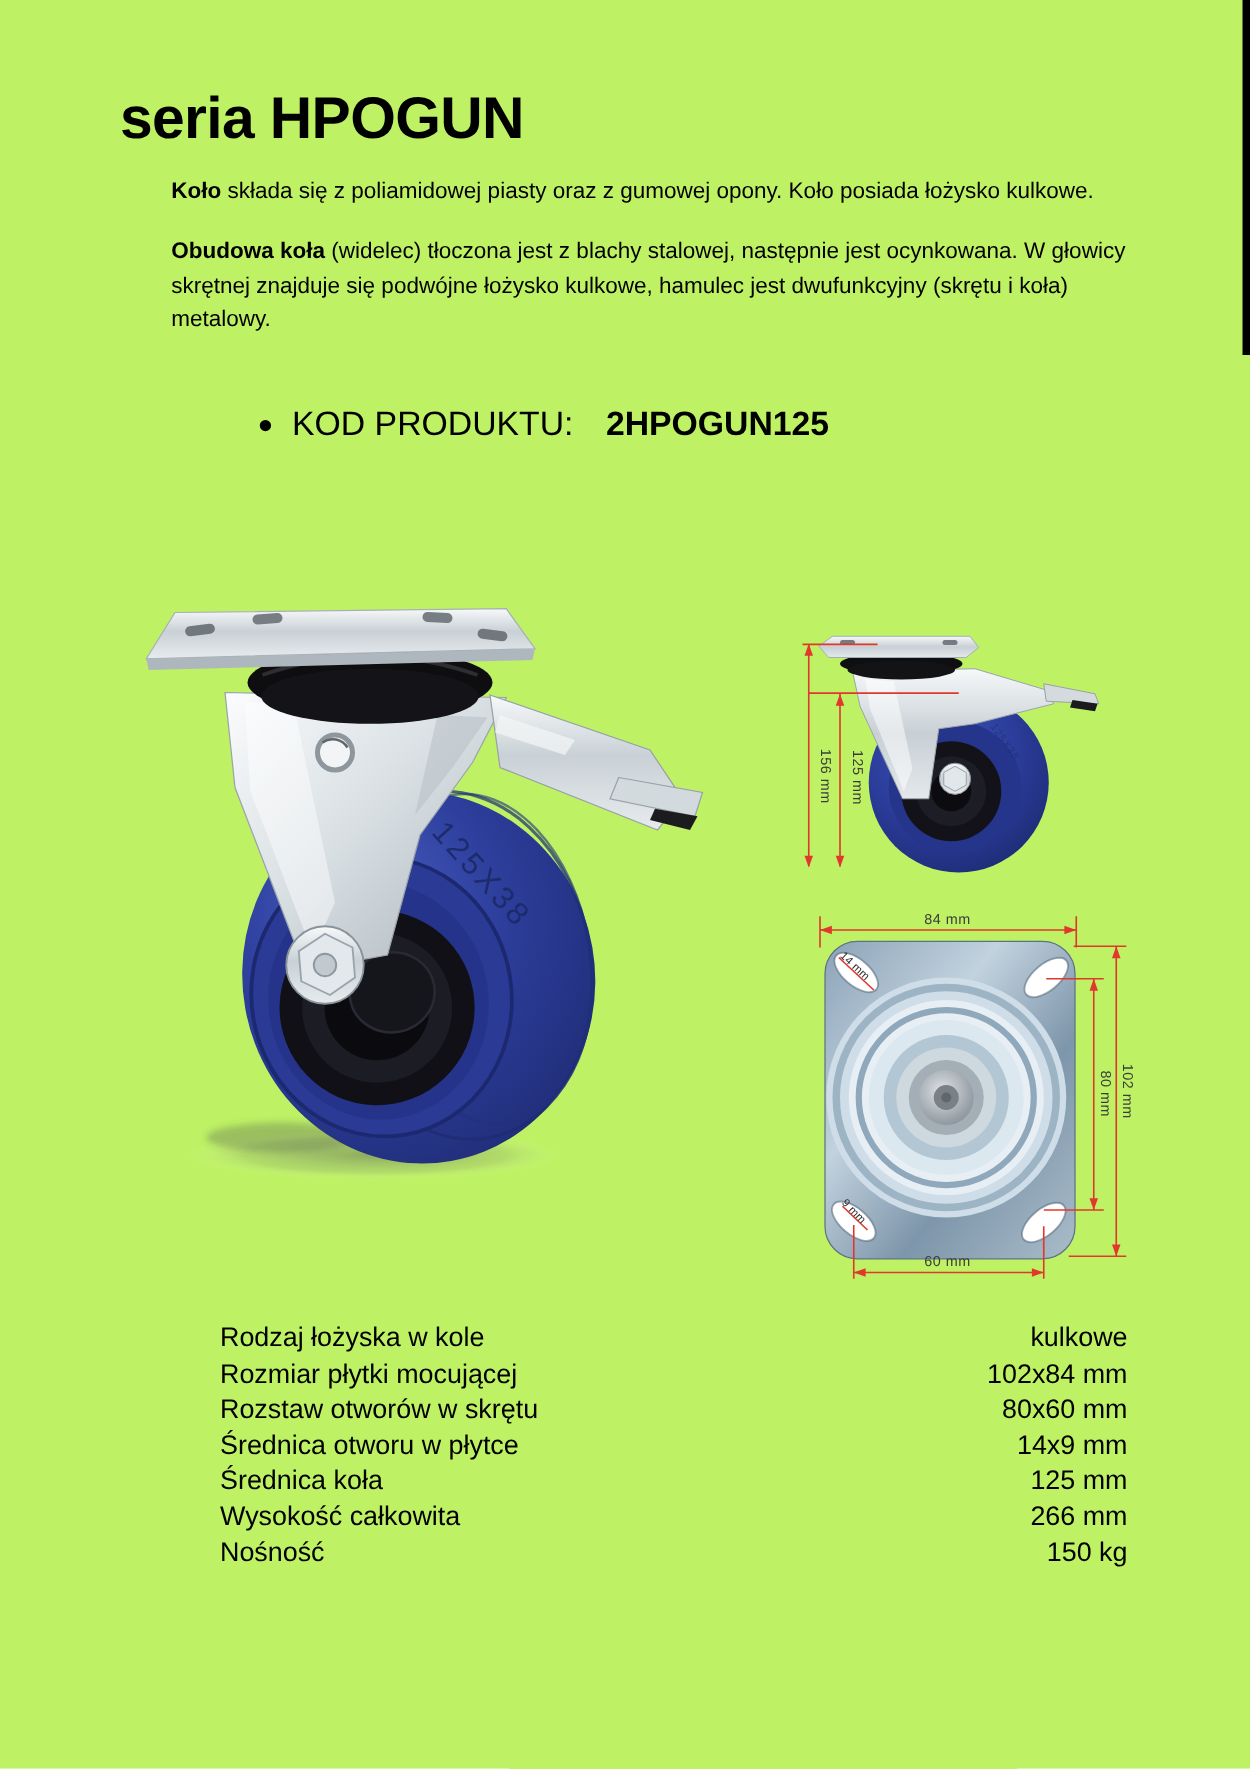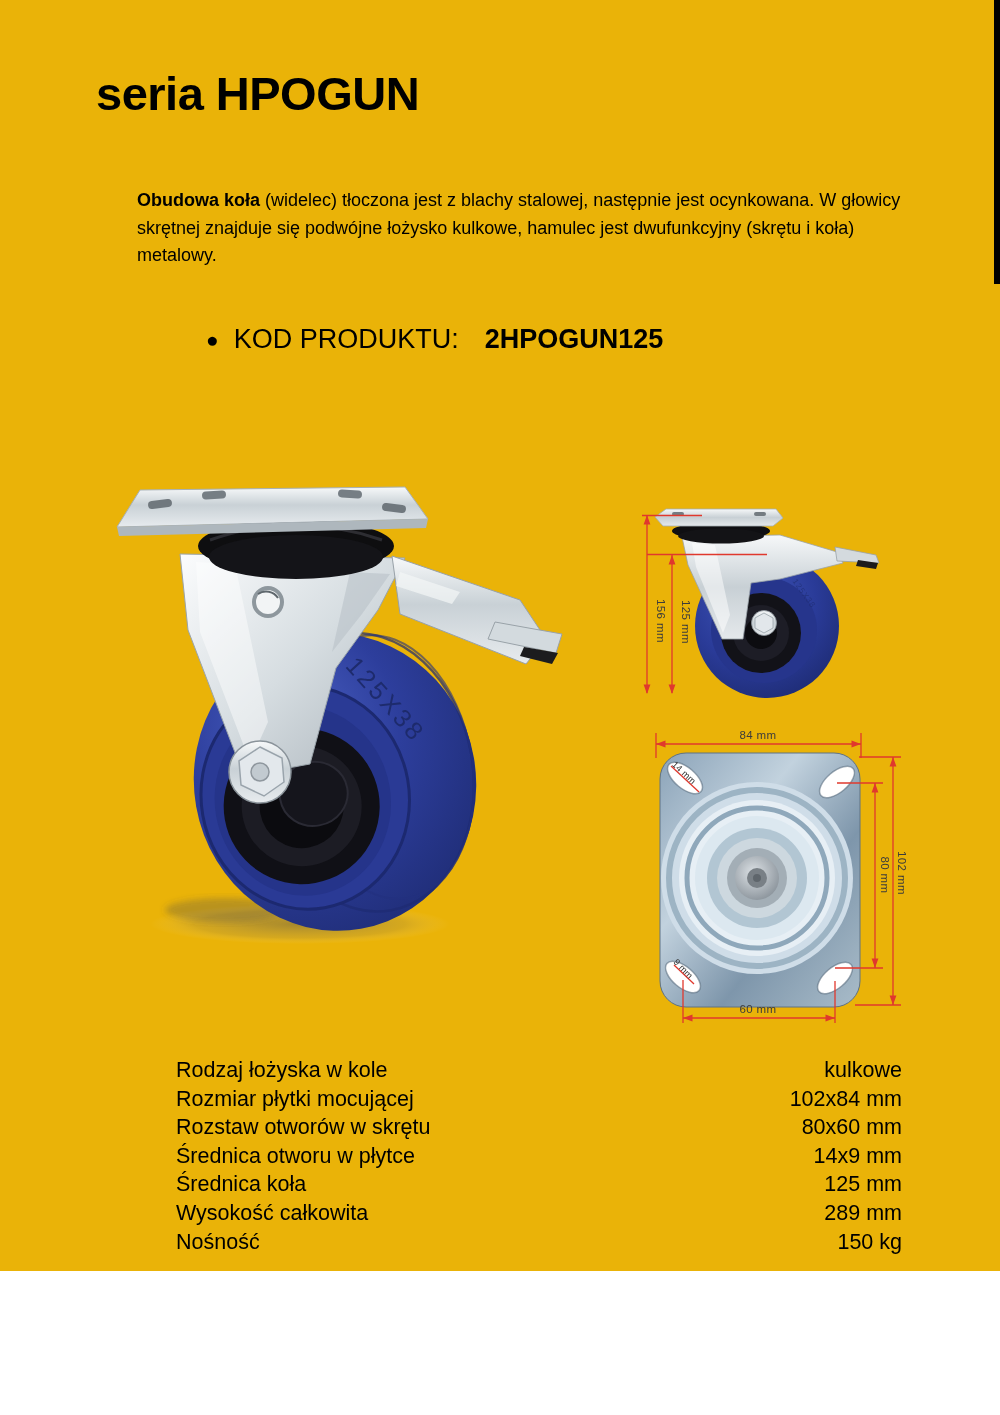--- a/index.html
+++ b/index.html
@@ -1,16 +1,16 @@
 <!DOCTYPE html>
 <html><head>
 <meta charset="utf-8">
 <style>
   html,body{margin:0;padding:0;background:#fff;}
-  .page{position:relative;width:1000px;height:1271px;background:#eab308;overflow:hidden;
+  .page{position:relative;width:1000px;height:1415px;background:#bef264;overflow:hidden;
         font-family:"Liberation Sans",sans-serif;color:#000;}
   .edge-bar{position:absolute;right:0;top:0;width:6px;height:284px;background:#000;}
   .title{position:absolute;left:96px;top:66px;font-size:47px;font-weight:700;letter-spacing:-0.5px;}
   .para{position:absolute;left:137px;width:765px;font-size:18px;line-height:27.5px;}
   .para .lead{font-weight:700;}
   .p1{top:139px;}
   .p2{top:187px;}
   .kodline{position:absolute;left:206px;top:324px;display:flex;align-items:center;}
   .kodline .bullet{font-size:21px;margin-right:15px;line-height:1;}
   .kodline .kod-label{font-size:27px;font-weight:400;}
@@ -29,20 +29,21 @@
 </style>
 </head>
 <body>
 
 <div class="page">
 
   <div class="edge-bar"></div>
 
   <div class="title">seria HPOGUN</div>
 
+  <div class="para p1"><span class="lead">Koło</span><span> składa się z poliamidowej piasty oraz z gumowej opony. Koło posiada łożysko kulkowe.</span></div>
 
   <div class="para p2"><span class="lead">Obudowa koła</span><span> (widelec) tłoczona jest z blachy stalowej, następnie jest ocynkowana. W głowicy skrętnej znajduje się podwójne łożysko kulkowe, hamulec jest dwufunkcyjny (skrętu i koła) metalowy.</span></div>
 
   <div class="kodline">
     <span class="bullet">●</span>
     <span class="kod-label">KOD PRODUKTU:</span>
     <span class="kod-value">2HPOGUN125</span>
   </div>
 
   <svg class="figure fig-main" viewBox="0 0 470 490" xmlns="http://www.w3.org/2000/svg">
@@ -273,21 +274,21 @@
     <div class="spec-row">
       <span class="spec-label">Średnica otworu w płytce</span>
       <span class="spec-value">14x9 mm</span>
     </div>
     <div class="spec-row">
       <span class="spec-label">Średnica koła</span>
       <span class="spec-value">125 mm</span>
     </div>
     <div class="spec-row">
       <span class="spec-label">Wysokość całkowita</span>
-      <span class="spec-value">289 mm</span>
+      <span class="spec-value">266 mm</span>
     </div>
     <div class="spec-row">
       <span class="spec-label">Nośność</span>
       <span class="spec-value">150 kg</span>
     </div>
   </div>
 
 </div>
 
 </body></html>

